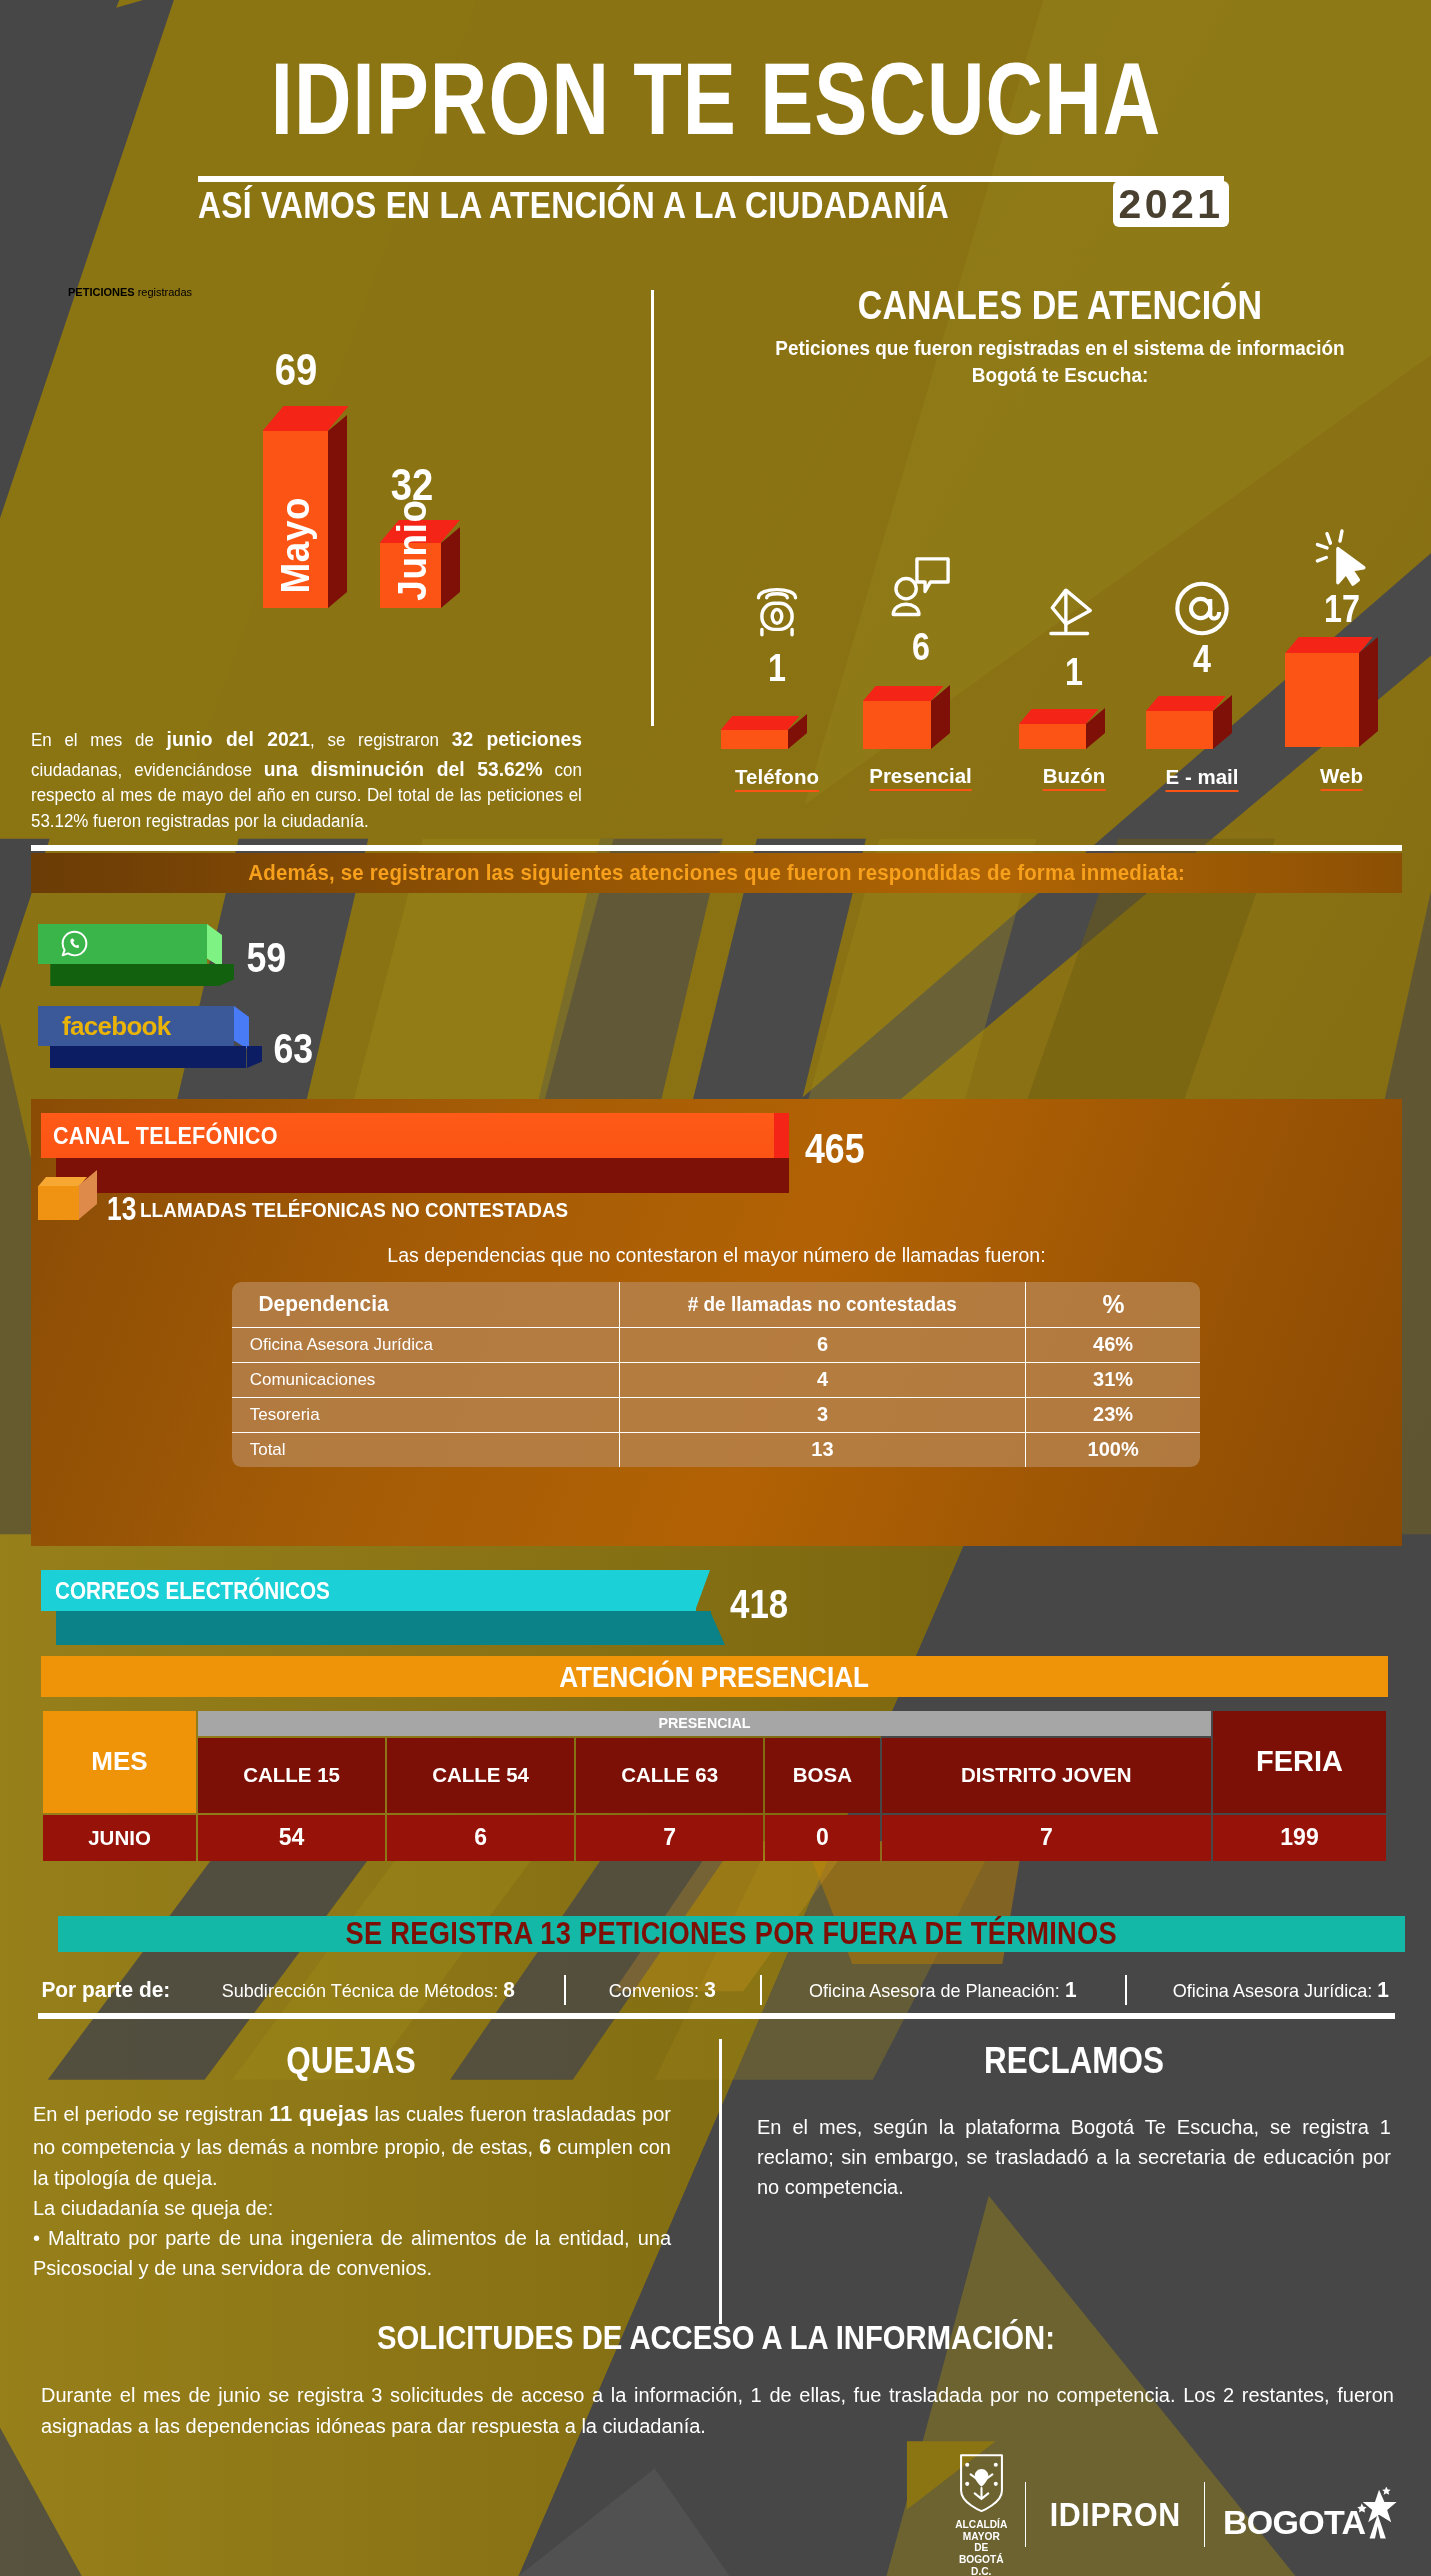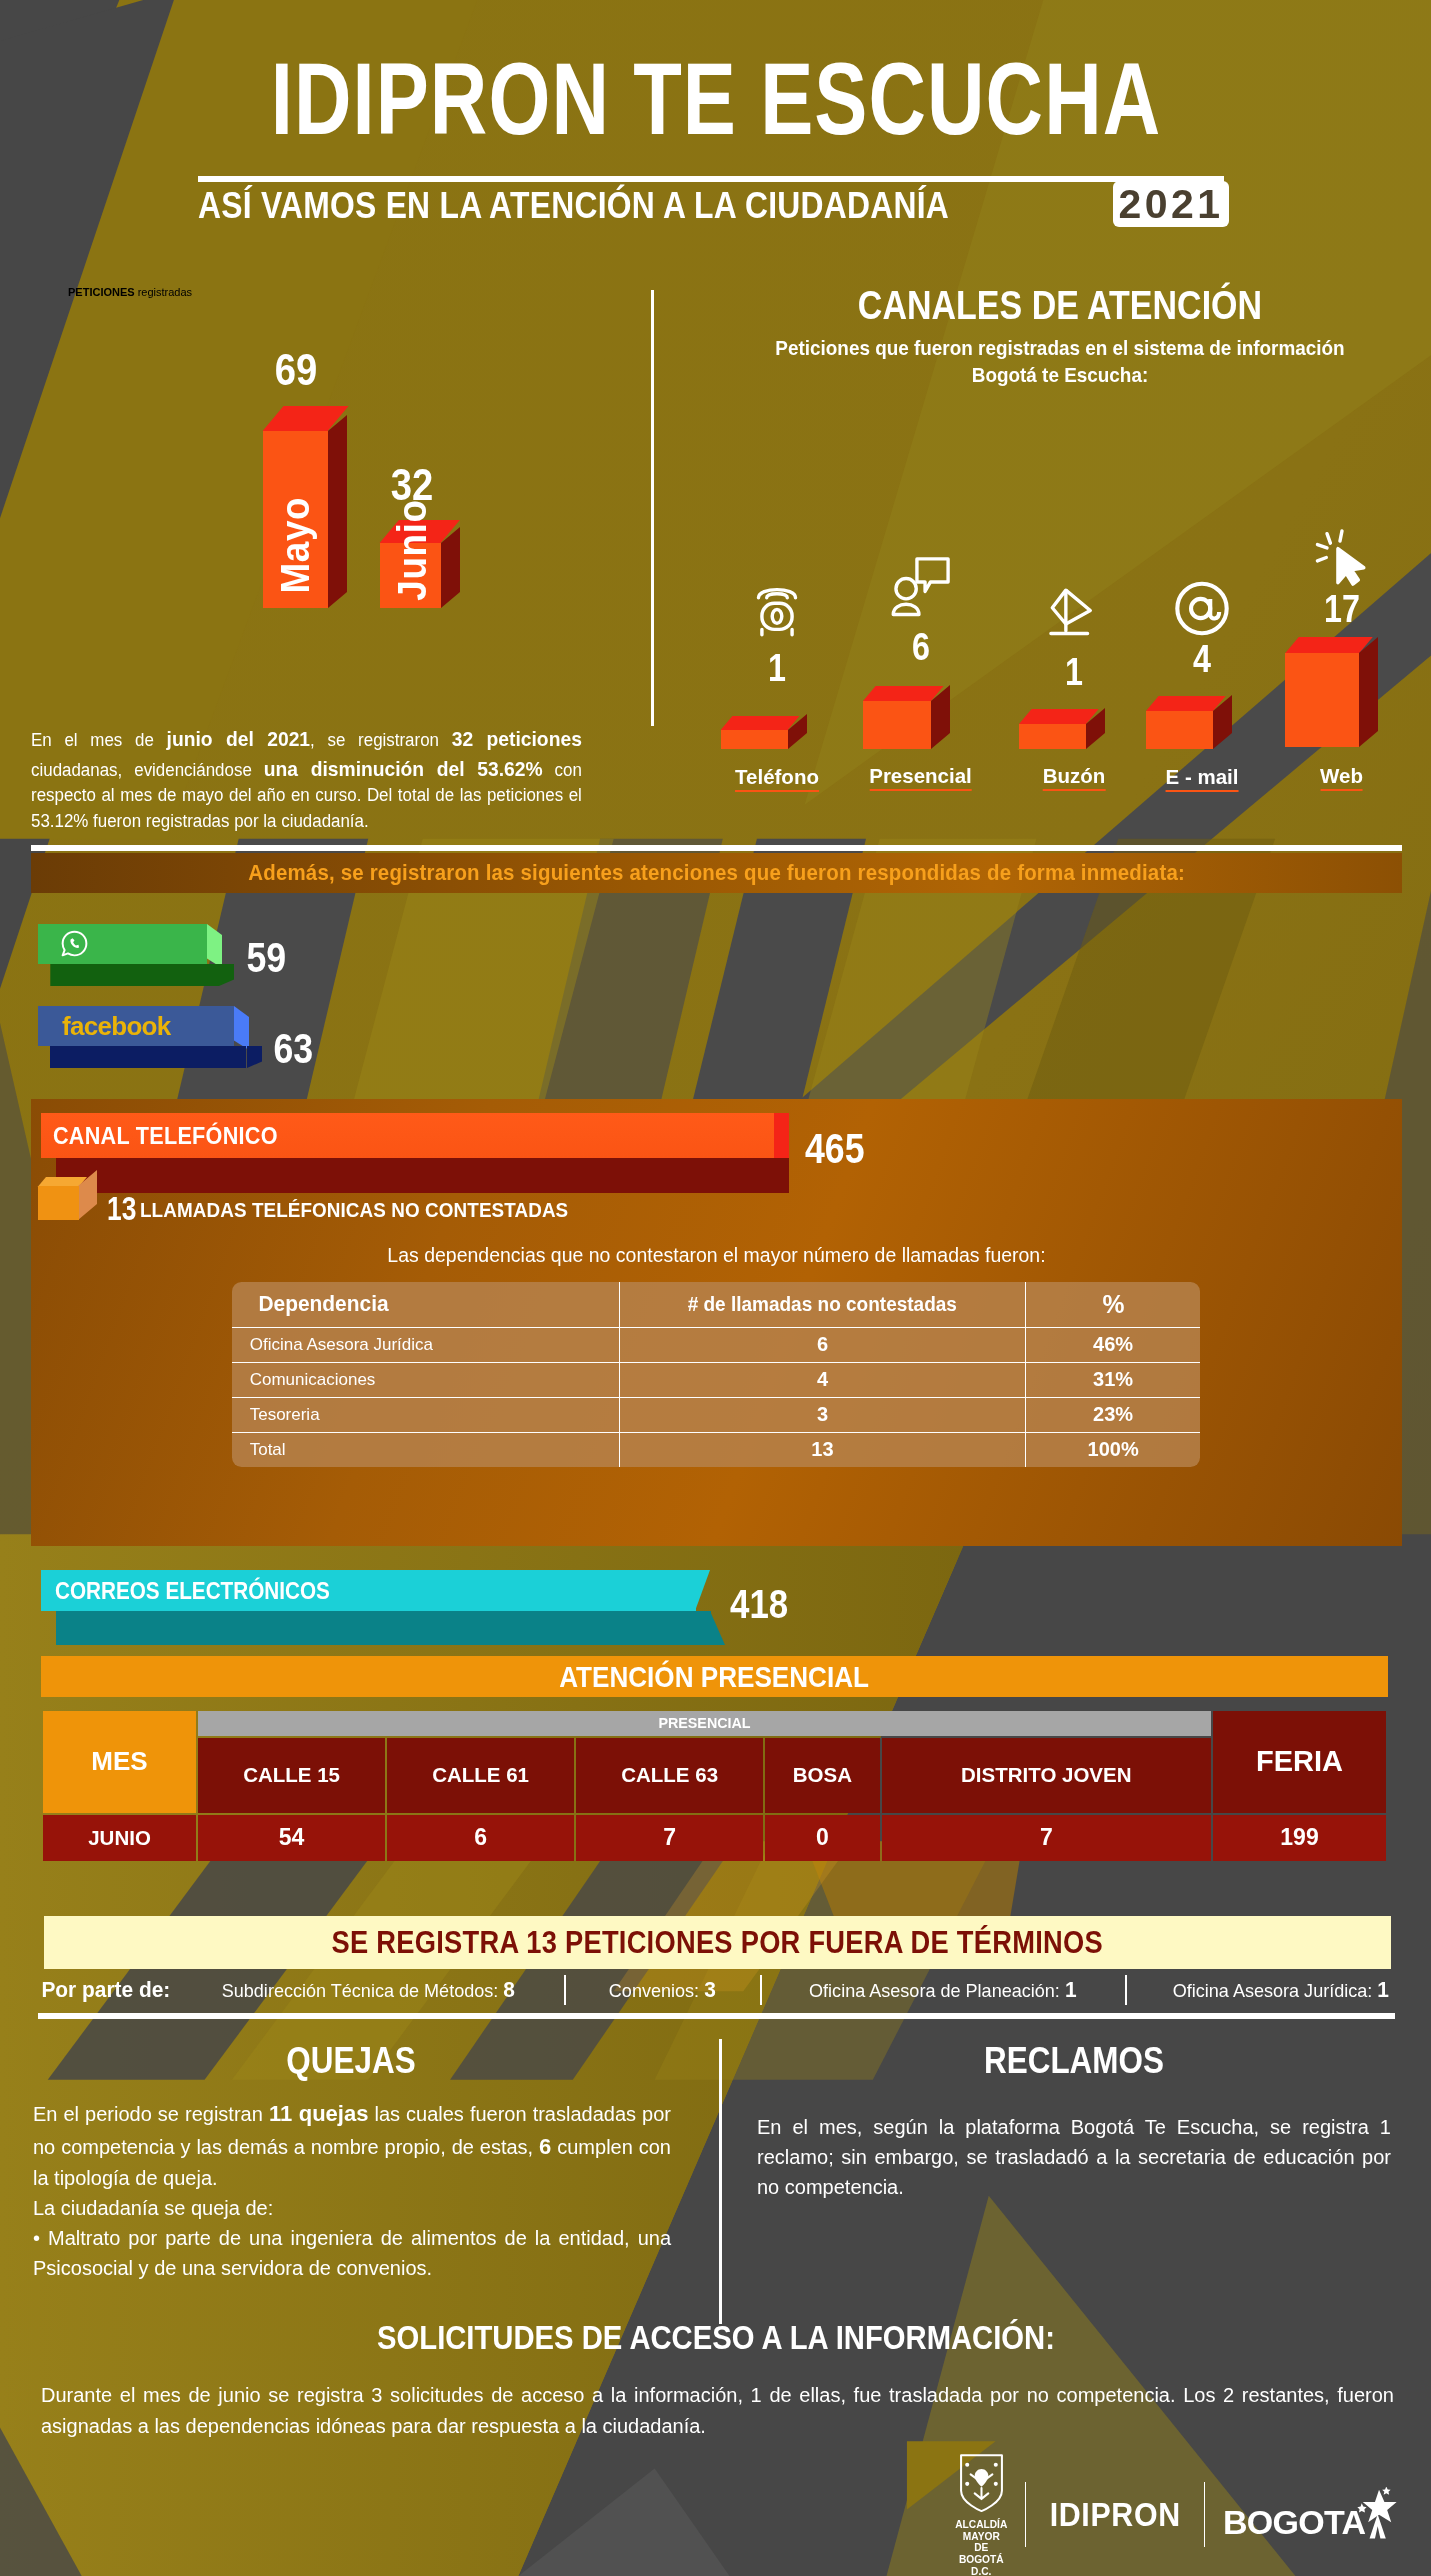--- a/index.html
+++ b/index.html
@@ -154,21 +154,21 @@
   #ap-table table { width:100%; border-collapse:separate; border-spacing:2px; }
   #ap-table td { color:#fff; text-align:center; vertical-align:middle;
                  font-weight:bold; }
   .ap-mes   { background:#ef9409; font-size:26px; width:11.5%; }
   .ap-sub   { background:#a6a6a6; font-size:14.3px; height:24.5px; }
   .ap-h     { background:#7c1006; font-size:20.5px; height:75px; }
   .ap-feria { background:#7c1006; font-size:29px; width:13%; }
   .ap-d     { background:#971309; font-size:23px; height:46px; }
   .ap-mesd  { background:#971309; font-size:20.5px; }
   
-  #ft-banner { left:44px; top:1916px; width:1347px; height:53px; background:#fef9c3;
+  #ft-banner { left:58px; top:1916px; width:1347px; height:36px; background:#14b8a6;
                display:flex; align-items:center; justify-content:center; }
   #ft-banner span { font-size:31px; font-weight:bold; color:#7c1006;
                     transform:scaleX(0.88); letter-spacing:0.3px; }
   #ft-row { left:38px; top:1975px; width:1357px;
             display:flex; align-items:center; justify-content:space-between; }
   #ft-row .itm { font-size:19px; color:#fff; white-space:nowrap;
                  transform:scaleX(0.95); }
   #ft-row .itm b { font-weight:bold; font-size:22px; }
   #ft-row .sep { width:2px; height:30px; background:#fff; }
   #hr2 { left:38px; top:2013px; width:1357px; height:5.5px; background:#fff; }
@@ -480,21 +480,21 @@
 <div class="layer" id="ap-table">
   <table>
     <tbody>
         <tr>
       <td class="ap-mes" rowspan="2">MES</td>
       <td class="ap-sub" colspan="5">PRESENCIAL</td>
       <td class="ap-feria" rowspan="2">FERIA</td>
     </tr>
     <tr>
       <td class="ap-h">CALLE 15</td>
-      <td class="ap-h">CALLE 61</td>
+      <td class="ap-h">CALLE 54</td>
       <td class="ap-h">CALLE 63</td>
       <td class="ap-h">BOSA</td>
       <td class="ap-h">DISTRITO JOVEN</td>
     </tr>
     <tr>
       <td class="ap-d ap-mesd">JUNIO</td>
       <td class="ap-d">54</td>
       <td class="ap-d">6</td>
       <td class="ap-d">7</td>
       <td class="ap-d">0</td>

